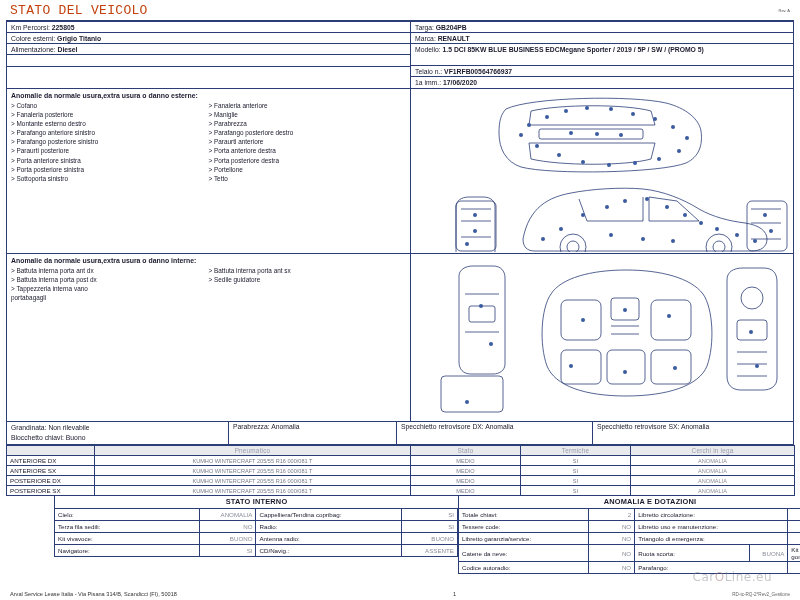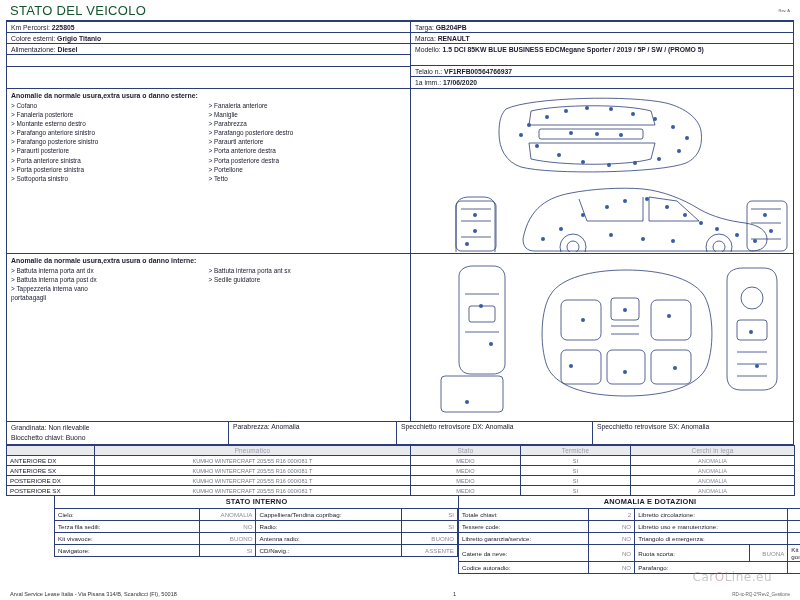--- a/index.html
+++ b/index.html
@@ -17,24 +17,25 @@
     overflow: hidden;
   }
   .page {
     position: absolute;
     left: 6px;
     top: 2px;
     width: 788px;
     height: 596px;
   }
   .title {
-    color: #14532d;
+    color: #c2410c;
     font-size: 13px;
     letter-spacing: 0.3px;
     padding: 1px 4px 2px 4px;
+    font-family: Liberation Mono, monospace;
   }
   .rev {
     position: absolute;
     right: 4px;
     top: 6px;
     font-size: 4px;
     color: #555;
   }
   .hr {
     border-top: 1px solid #2b3d77;

